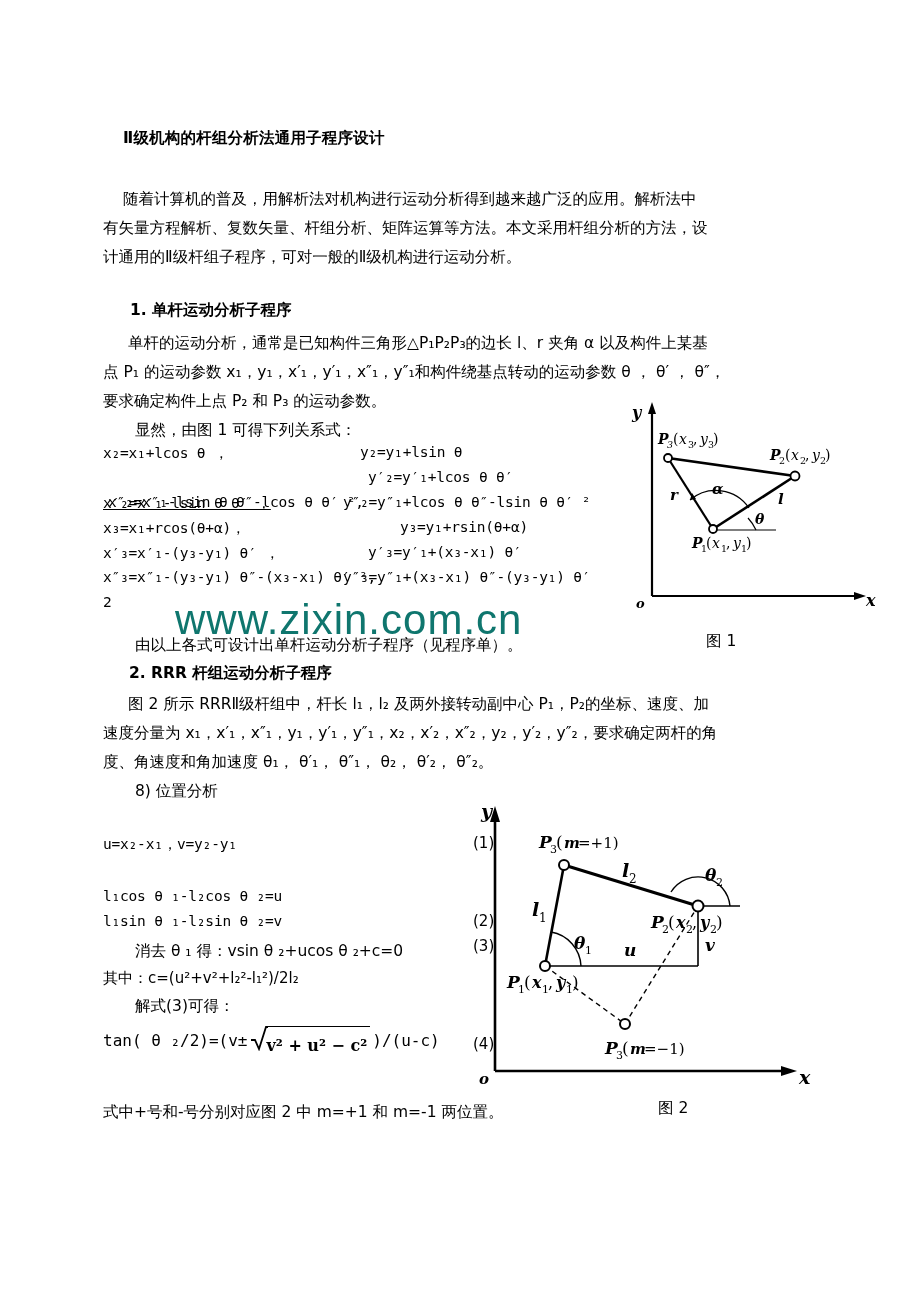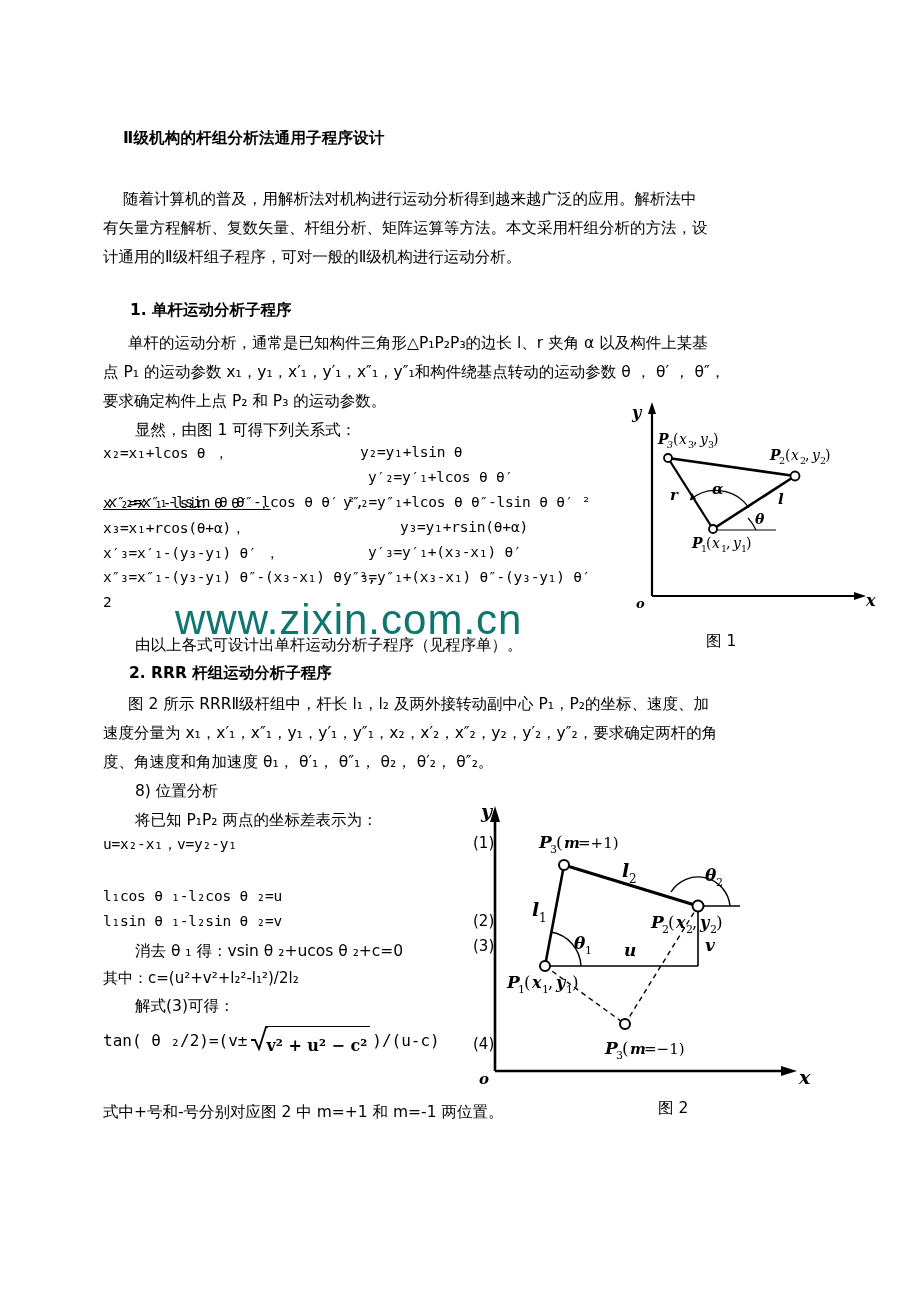--- a/index.html
+++ b/index.html
@@ -191,21 +191,20 @@
     </div>
 
     <div class="para" style="left:135px; top:631px;">由以上各式可设计出单杆运动分析子程序（见程序单）。</div>
     <div class="figcap" style="left:706px; top:631px;">图 1</div>
 
     <div class="heading" style="left:129px; top:663px;">2.  RRR 杆组运动分析子程序</div>
     <div class="para" style="left:128px; top:690px;">图 2 所示 RRRⅡ级杆组中，杆长 l₁，l₂ 及两外接转动副中心 P₁，P₂的坐标、速度、加</div>
     <div class="para" style="left:103px; top:719px;">速度分量为 x₁，x′₁，x″₁，y₁，y′₁，y″₁，x₂，x′₂，x″₂，y₂，y′₂，y″₂，要求确定两杆的角</div>
     <div class="para" style="left:103px; top:748px;">度、角速度和角加速度 θ₁， θ′₁， θ″₁， θ₂， θ′₂， θ″₂。</div>
     <div class="para" style="left:135px; top:777px;">8) 位置分析</div>
-    <div class="para" style="left:135px; top:806px;">将已知 P₁P₂ 两点的坐标差表示为：</div>
 
     <div class="mono" style="left:103px; top:835px;">u=x₂-x₁，v=y₂-y₁</div>
     <div class="eqnum" style="left:473px; top:834px;">(1)</div>
 
 
     <div class="mono" style="left:103px; top:888px;">l₁cos θ ₁-l₂cos θ ₂=u</div>
     <div class="mono" style="left:103px; top:913px;">l₁sin θ ₁-l₂sin θ ₂=v</div>
     <div class="eqnum" style="left:473px; top:912px;">(2)</div>
 
     <div class="para" style="left:135px; top:937px;">消去 θ ₁ 得：vsin θ ₂+ucos θ ₂+c=0</div>

